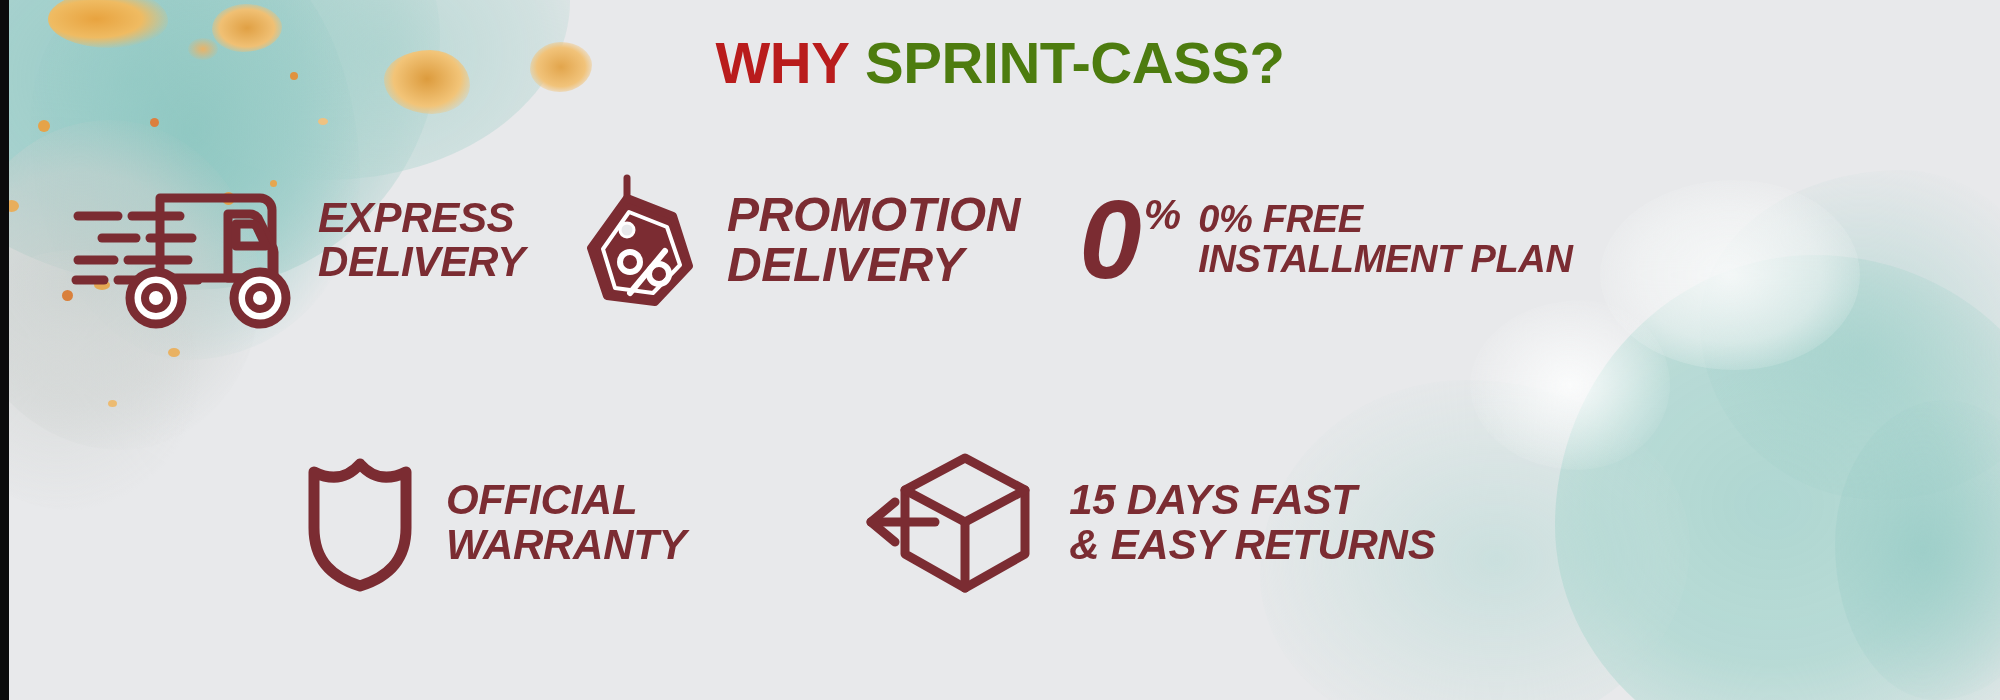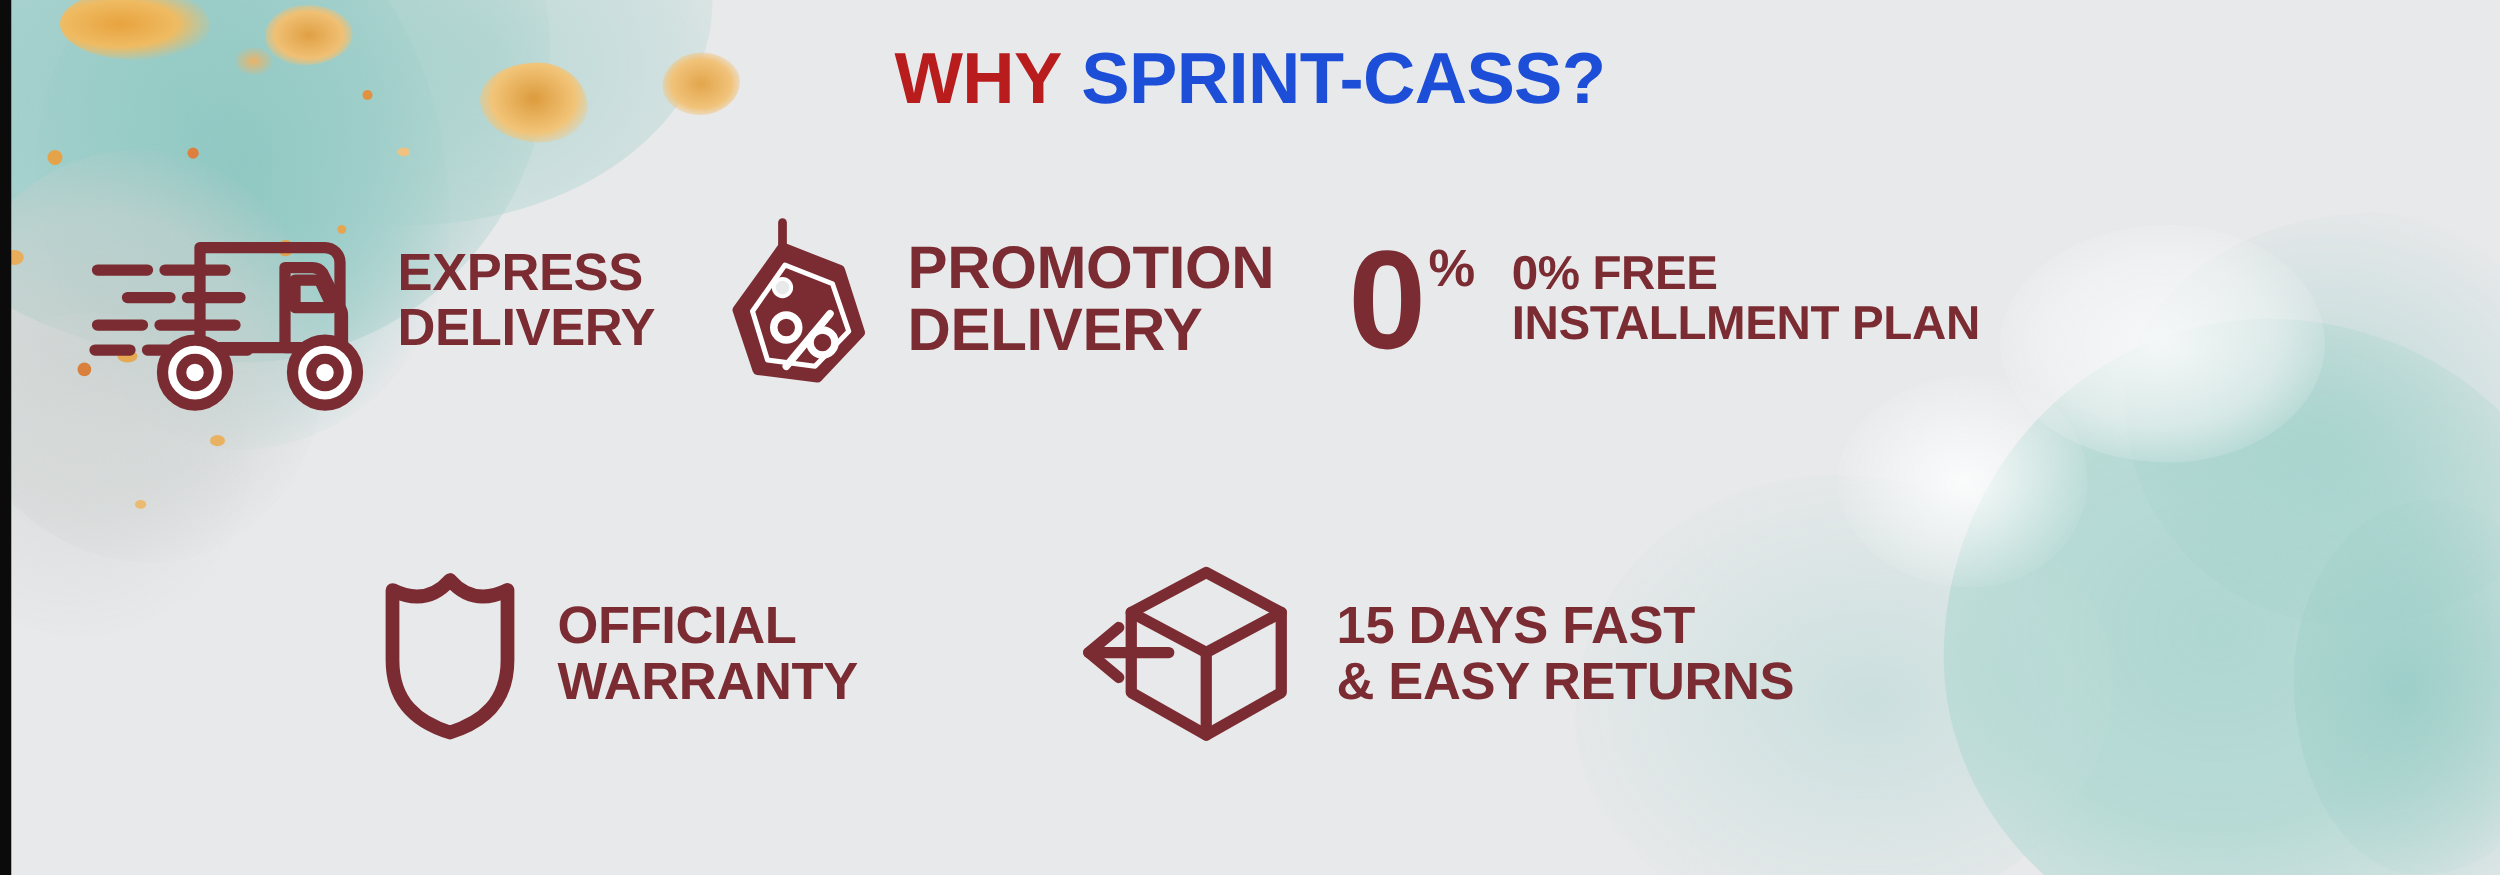--- a/index.html
+++ b/index.html
@@ -104,24 +104,24 @@
   #title{
     position:absolute;left:0;right:0;top:34px;
     text-align:center;
     font-size:58px;font-weight:bold;
     letter-spacing:-0.5px;
     line-height:1;
     white-space:nowrap;
     z-index:6;
   }
   #title .why{color:#b91c1c;}
-  #title .brand{color:#1d4ed8;text-align:right;}
-
-  
-  .row{position:absolute;display:flex;align-items:flex-start;z-index:5;}
+  #title .brand{color:#4d7c0f;text-align:right;}
+
+  
+  .row{position:absolute;display:flex;align-items:flex-start;z-index:5;font-style:italic;}
   #row-top{left:0;top:170px;width:2000px;height:140px;}
   #row-bottom{left:300px;top:450px;width:1700px;height:145px;}
 
   .feature{display:flex;align-items:center;}
   .icon-box{display:flex;align-items:center;justify-content:center;flex:0 0 auto;}
   .label{
     color:#7b2c32;font-weight:bold;line-height:1.05;
     letter-spacing:-0.3px;white-space:nowrap;
   }
   .label .l2{display:block;}
@@ -130,21 +130,21 @@
   #f-delivery{margin-left:70px;}
   #f-delivery .icon-box{width:230px;height:140px;}
   #f-delivery .label{font-size:42px;margin-left:18px;}
 
   #f-promotion{margin-left:52px;}
   #f-promotion .icon-box{width:128px;height:140px;}
   #f-promotion .label{font-size:48px;margin-left:22px;}
 
   #f-installment{margin-left:50px;}
   #f-installment .icon-box{width:120px;height:140px;}
-  #f-installment .label{font-size:38px;margin-left:20px;}
+  #f-installment .label{font-size:38px;margin-left:8px;}
 
   
   #f-warranty .icon-box{width:130px;height:145px;}
   #f-warranty .label{font-size:42px;margin-left:16px;}
 
   #f-returns{margin-left:175px;}
   #f-returns .icon-box{width:190px;height:145px;}
   #f-returns .label{font-size:42px;margin-left:18px;}
 
   

